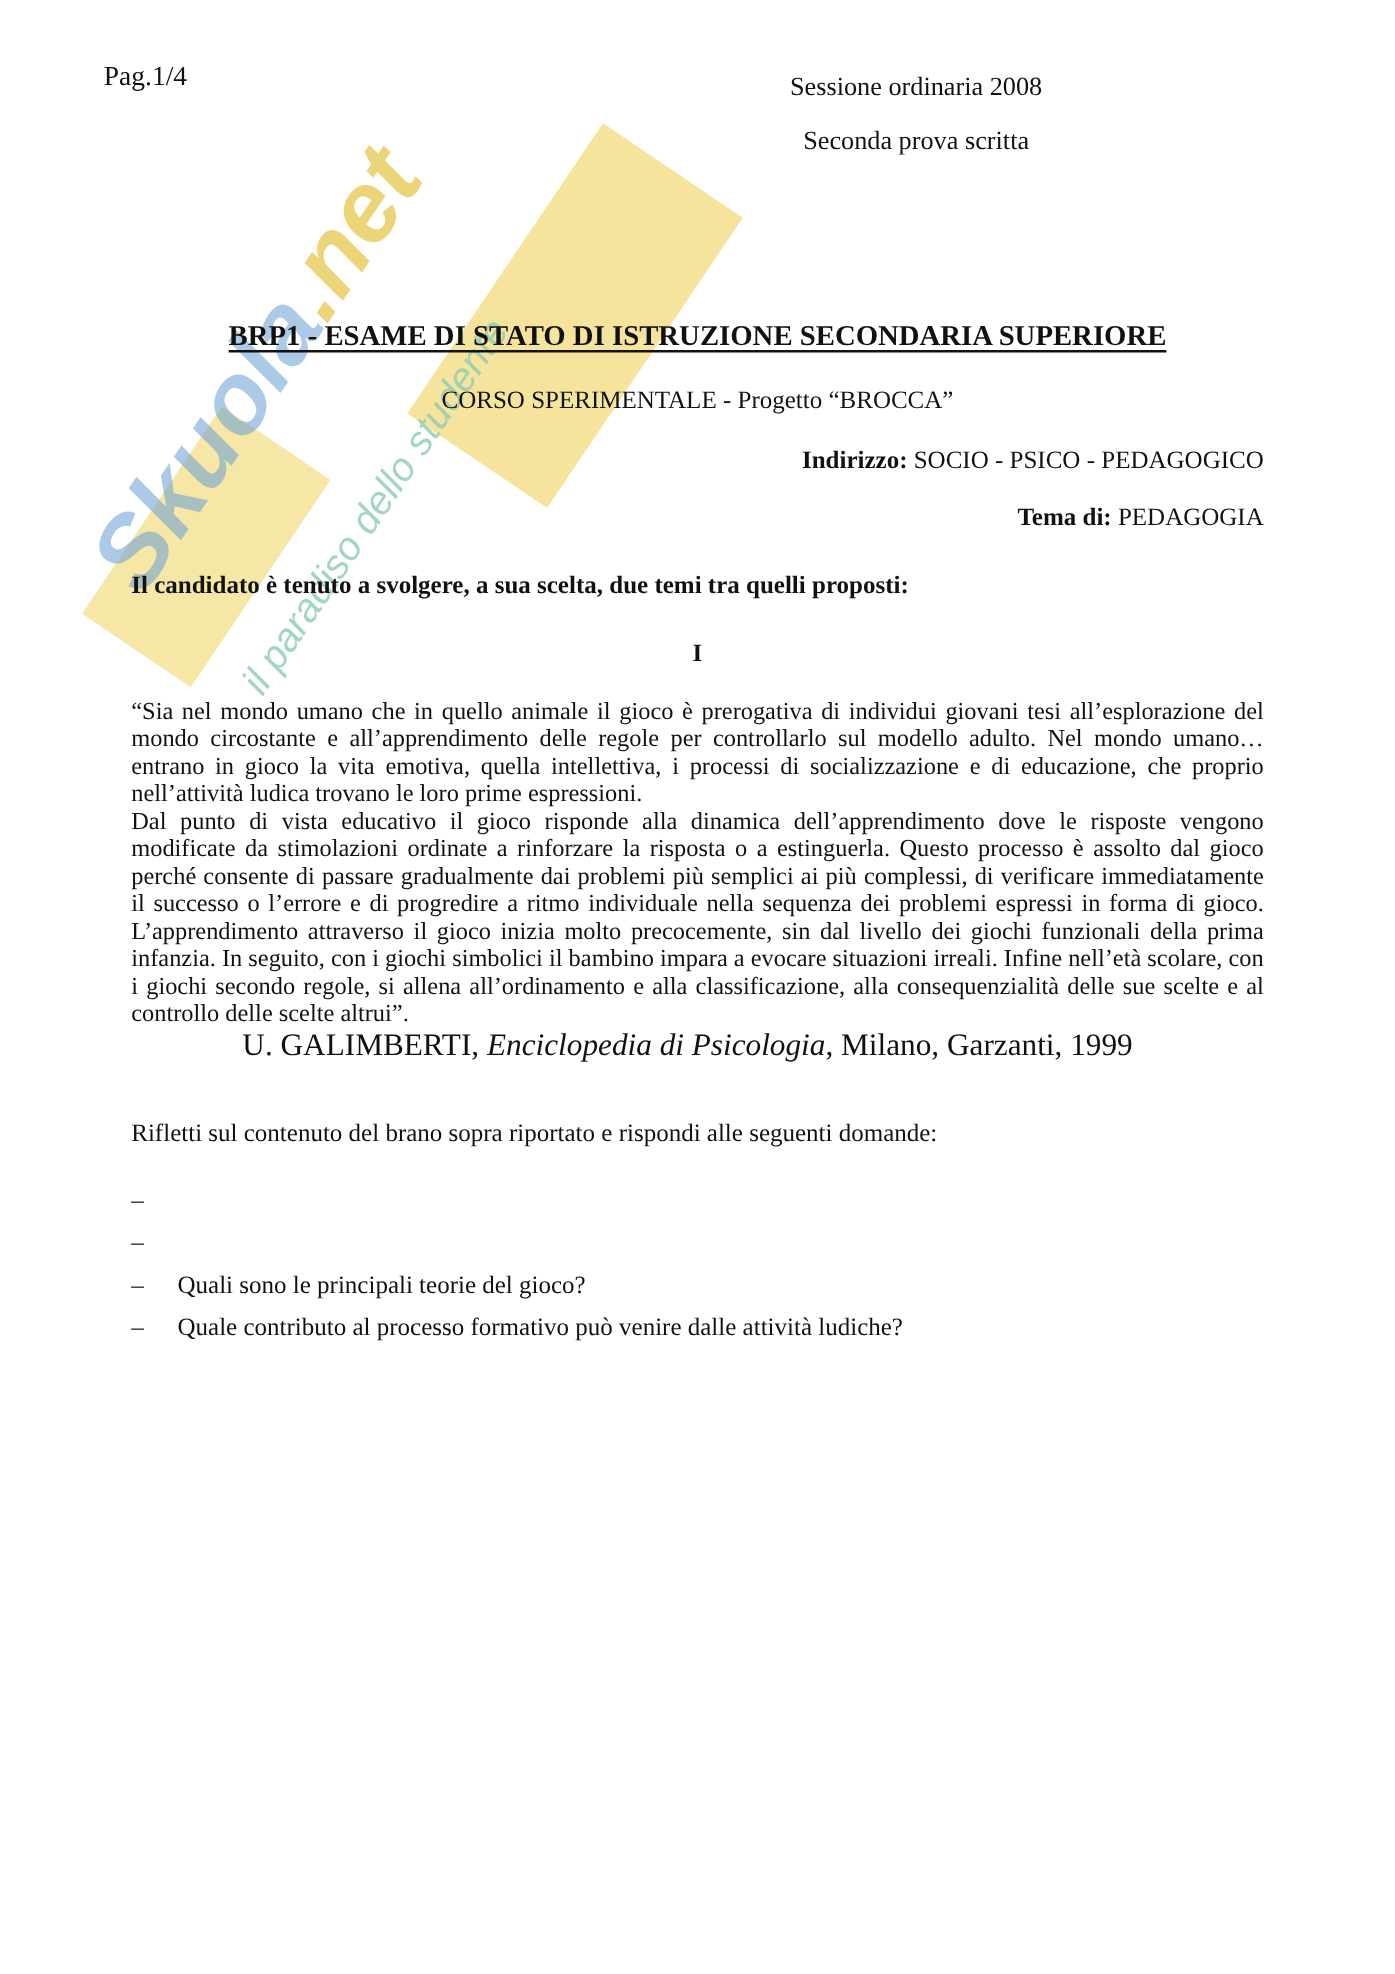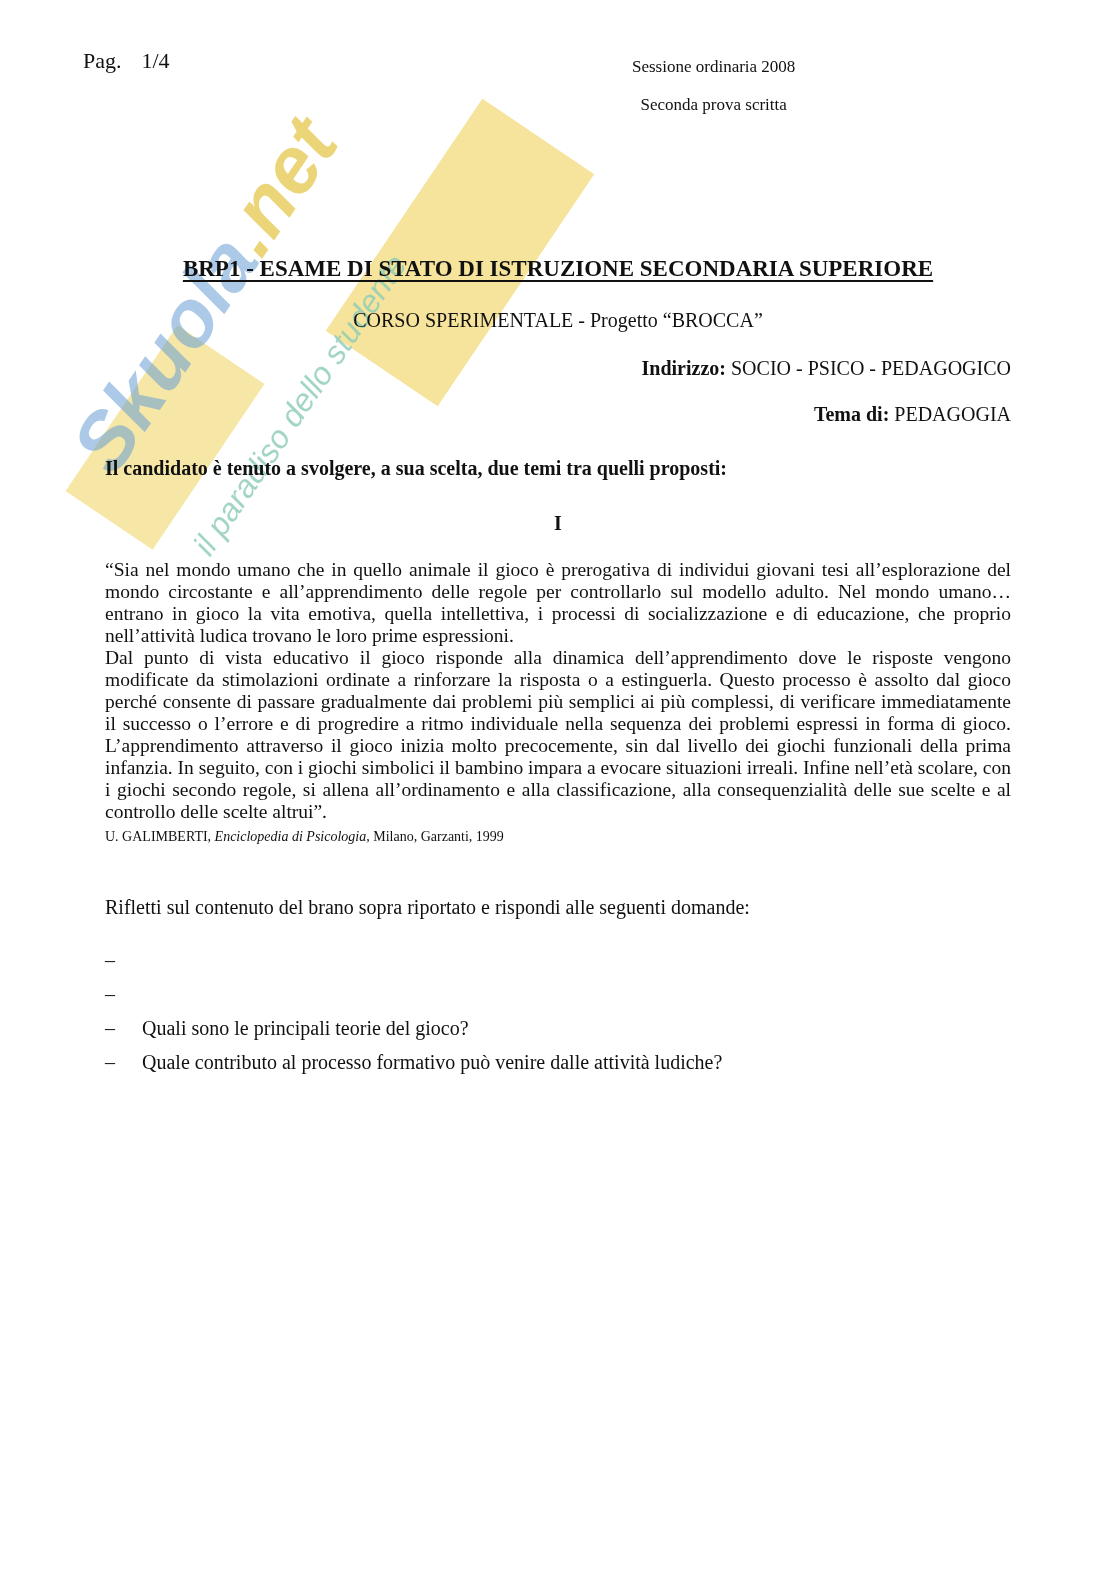--- a/index.html
+++ b/index.html
@@ -16,28 +16,27 @@
   }
 
   
   .pag-row {
     position: absolute;
     left: 83px;
     top: 48px;
     z-index: 2;
     font-size: 22px;
     display: flex;
-    gap: 20px;
   }
   .session-block {
     position: absolute;
     left: 632px;
     top: 57px;
     z-index: 2;
-    font-size: 17px;
+    font-size: 21px;
     line-height: 1.2;
   }
   .session-block .line { display: block; }
   .session-block .line + .line { margin-top: 18px; text-align: center; }
 
   
   .watermark {
     position: absolute;
     left: 40px;
     top: 55px;
@@ -132,23 +131,23 @@
     font-weight: bold;
     line-height: 27px;
     margin-bottom: 22px;
   }
   .quote p {
     font-size: 19.5px;
     line-height: 22px;
     text-align: justify;
   }
   .attribution {
-    font-size: 14px;
-    line-height: 27px;
-    text-align: left;
+    font-size: 25px;
+    line-height: 27px;
+    text-align: center;
     padding-right: 16px;
   }
   .attribution .work { font-style: italic; }
   .prompt {
     margin-top: 44px;
     font-size: 20px;
     line-height: 27px;
   }
   .questions {
     list-style: none;

